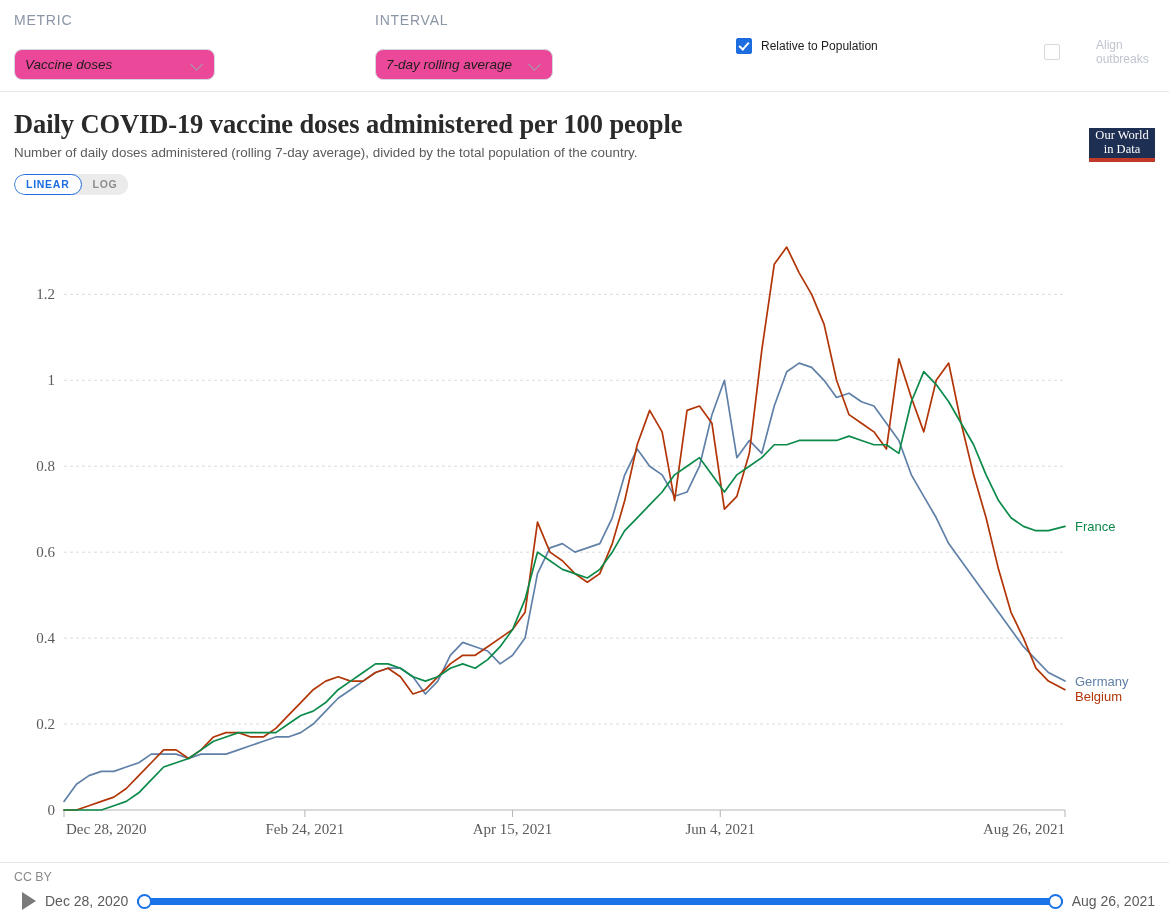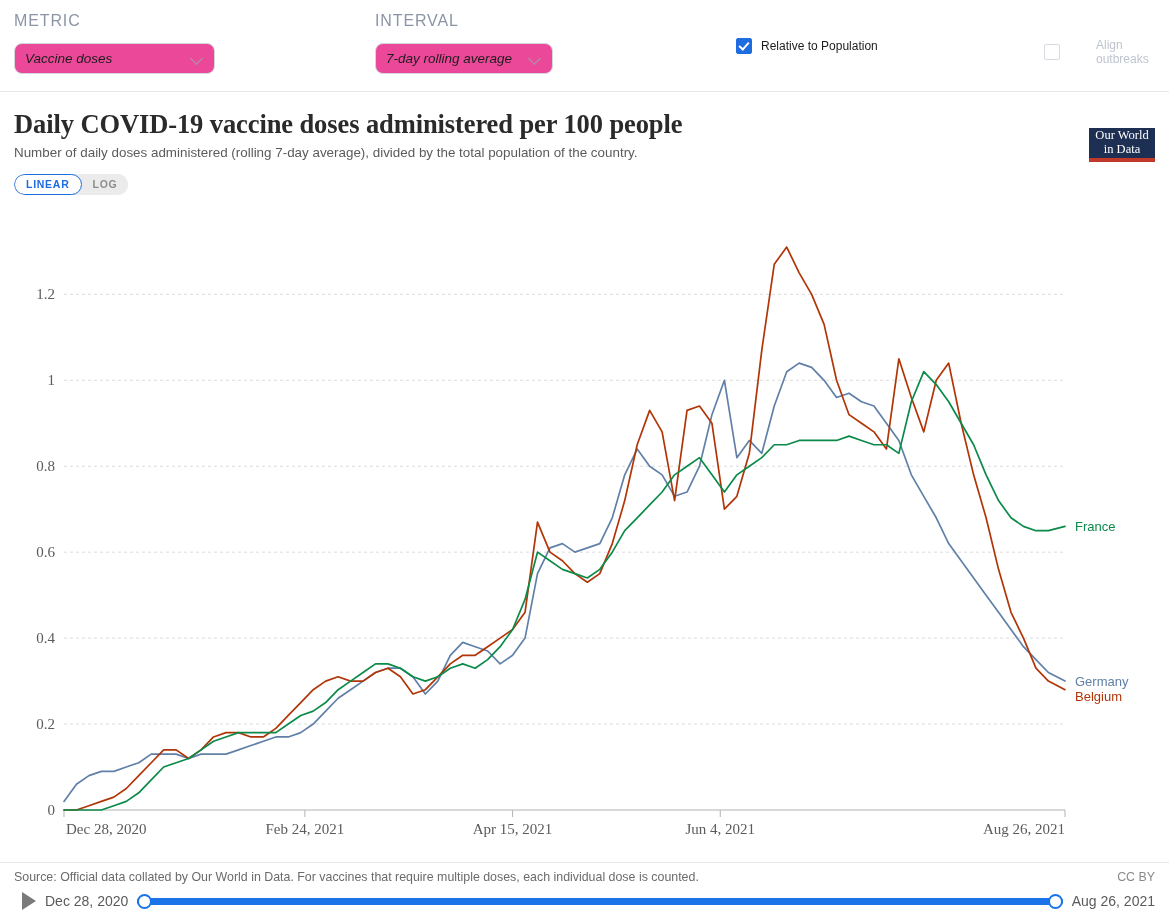--- a/index.html
+++ b/index.html
@@ -14,25 +14,25 @@
 
   
   .controls {
     position: relative;
     height: 92px;
     border-bottom: 1px solid #e7e7e7;
     background: #fff;
   }
   .ctrl-group { position: absolute; top: 12px; }
   .ctrl-label {
-    font-size: 16px;
+    font-size: 14px;
     letter-spacing: 0.055em;
     color: #8b95a6;
     text-transform: uppercase;
-    margin-bottom: 13px;
+    margin-bottom: 21px;
     font-family: "Liberation Sans", sans-serif;
   }
   .select-box {
     position: relative;
     width: 201px;
     height: 31px;
     border: 1px solid #d2d7de;
     border-radius: 8px;
     background: #ec4899;
     display: flex;
@@ -287,21 +287,20 @@
           <path d="M50.00 607.00 L62.46 607.00 L74.92 607.00 L87.38 607.00 L99.84 602.70 L112.30 598.41 L124.76 589.81 L137.22 576.92 L149.68 564.03 L162.15 559.73 L174.61 555.43 L187.07 546.84 L199.53 538.25 L211.99 533.95 L224.45 529.65 L236.91 529.65 L249.37 529.65 L261.83 529.65 L274.29 521.06 L286.75 512.46 L299.21 508.17 L311.67 499.57 L324.13 486.68 L336.59 478.09 L349.05 469.49 L361.51 460.90 L373.98 460.90 L386.44 465.20 L398.90 473.79 L411.36 478.09 L423.82 473.79 L436.28 465.20 L448.74 460.90 L461.20 465.20 L473.66 456.60 L486.12 443.71 L498.58 426.52 L511.04 396.44 L523.50 349.17 L535.96 357.77 L548.42 366.36 L560.88 370.66 L573.34 374.96 L585.80 366.36 L598.27 349.17 L610.73 327.69 L623.19 314.80 L635.65 301.91 L648.11 289.01 L660.57 271.83 L673.03 263.23 L685.49 254.64 L697.95 271.83 L710.41 289.01 L722.87 271.83 L735.33 263.23 L747.79 254.64 L760.25 241.75 L772.71 241.75 L785.17 237.45 L797.63 237.45 L810.10 237.45 L822.56 237.45 L835.02 233.15 L847.48 237.45 L859.94 241.75 L872.40 241.75 L884.86 250.34 L897.32 198.78 L909.78 168.70 L922.24 181.59 L934.70 198.78 L947.16 220.26 L959.62 241.75 L972.08 271.83 L984.54 297.61 L997.00 314.80 L1009.46 323.39 L1021.93 327.69 L1034.39 327.69 L1051.00 323.39" fill="none" stroke="#0b8a4a" stroke-width="1.7" stroke-linejoin="round" stroke-linecap="round"></path>
           <text x="1061" y="327.89130434782606" fill="#0b8a4a" class="serieslabel">France</text>
           <text x="1061" y="482.5869565217391" fill="#6080a8" class="serieslabel">Germany</text>
           <text x="1061" y="497.5869565217391" fill="#b13507" class="serieslabel">Belgium</text>
         </svg>
     </div>
   </div>
 
   <div class="footer">
     <div class="src-row">
-      <div class="src-text">Source: Official data collated by Our World in Data. For vaccines that require multiple doses, each individual dose is counted.</div>
       <div class="ccby">CC BY</div>
     </div>
     <div class="slider-row">
       <div class="play-btn"></div>
       <div class="slider-date">Dec 28, 2020</div>
       <div class="slider-track-wrap">
         <div class="slider-track"></div>
         <div class="handle left"></div>
         <div class="handle right"></div>
       </div>

